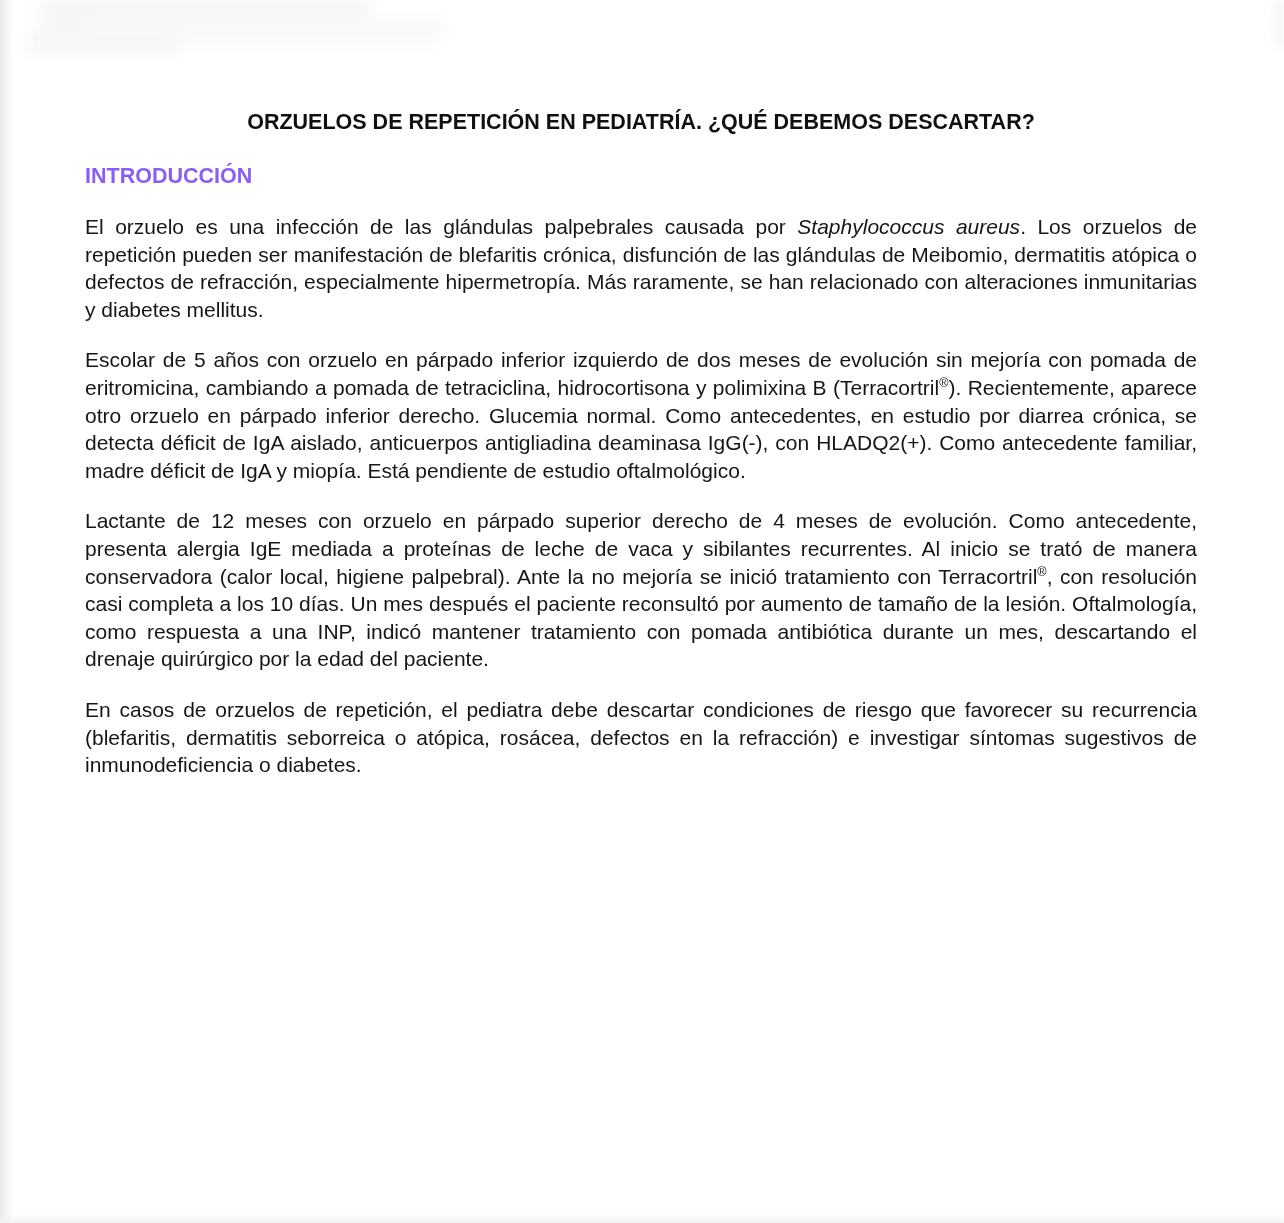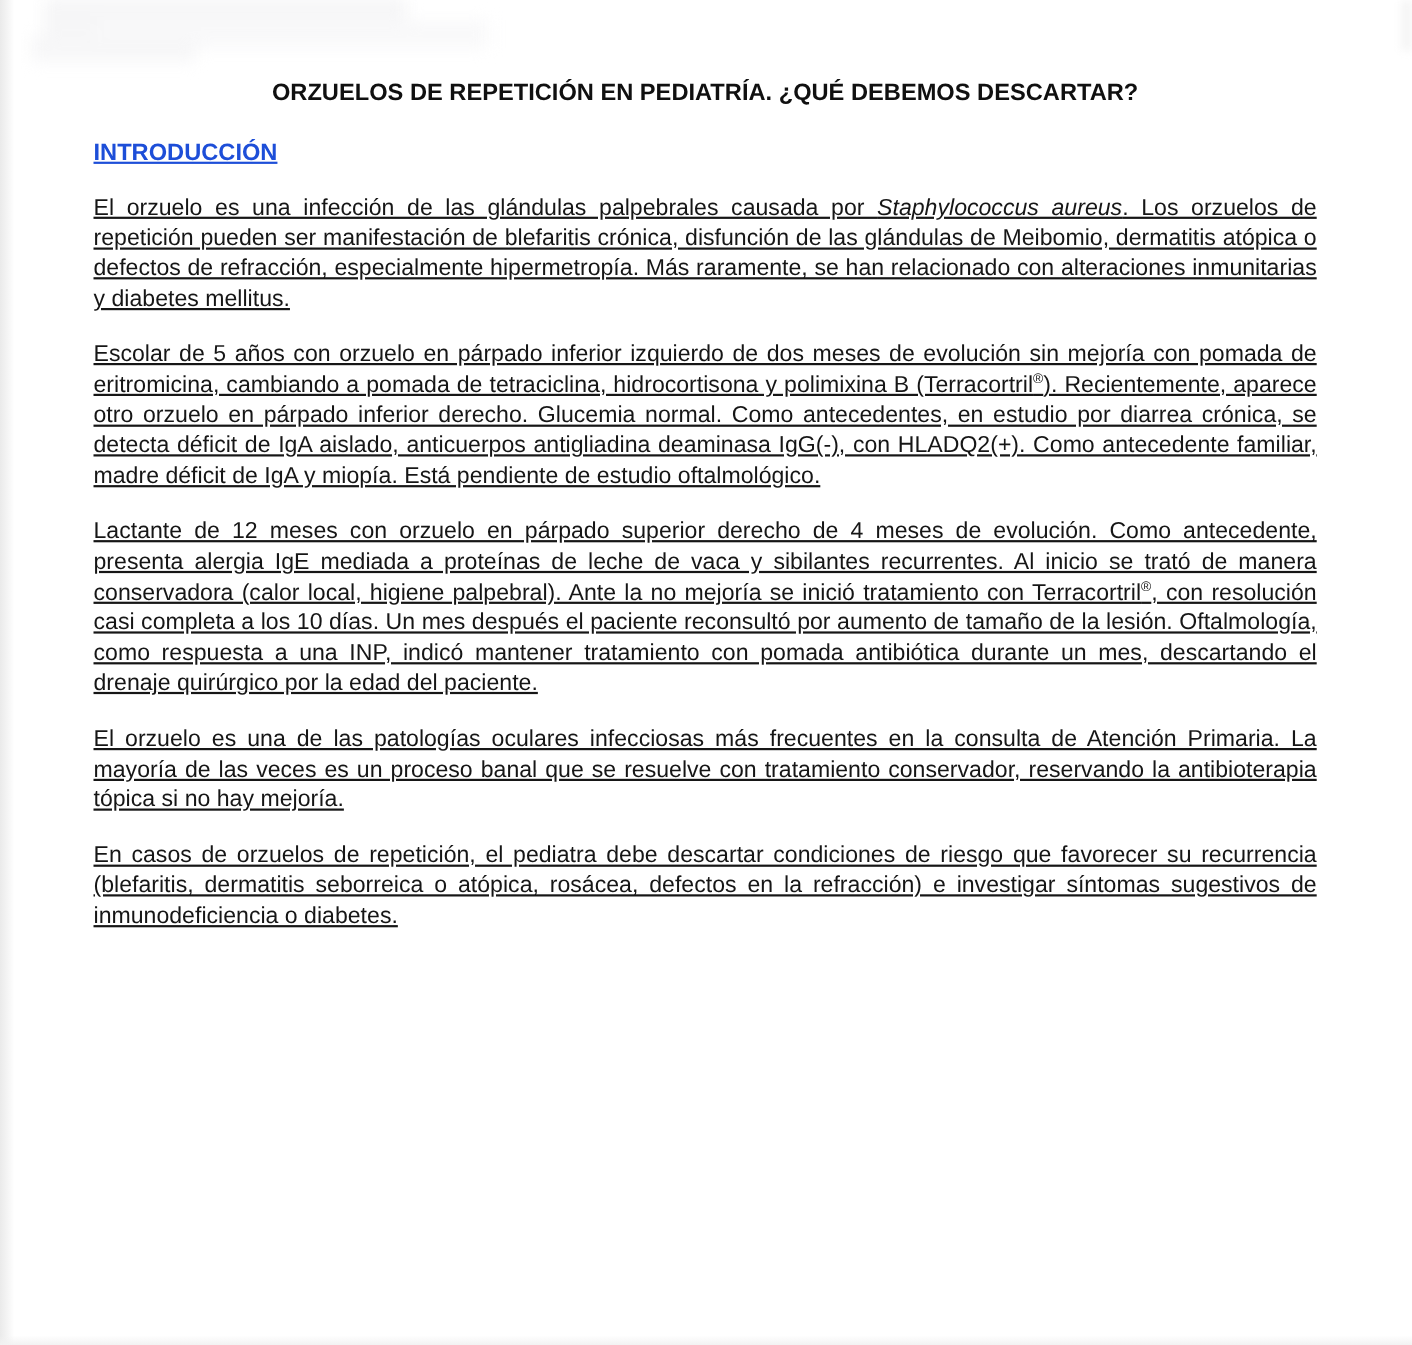--- a/index.html
+++ b/index.html
@@ -32,44 +32,42 @@
   }
   .redaction {
     position: absolute; left: 28px; top: -10px;
     width: 430px; height: 78px;
     filter: blur(7px);
   }
   .redaction .r1 { position: absolute; left: 12px;  top: 8px;  width: 330px; height: 34px; background: #f6f6f7; }
   .redaction .r2 { position: absolute; left: 60px;  top: 28px; width: 355px; height: 26px; background: #f9f9fa; }
   .redaction .r3 { position: absolute; left: 0;     top: 42px; width: 150px; height: 24px; background: #f7f7f8; }
 
-  .doc { padding: 70px 87px 0 85px; }
+  .doc { padding: 70px 87px 0 85px; margin-top: 38px; }
 
   .title {
     font-size: 21.5px;
     line-height: 28px;
     font-weight: bold;
     text-align: center;
     color: #101010;
     margin: 0 0 26px 0;
   }
   h2.section-heading {
     font-size: 21.5px;
     line-height: 28px;
     font-weight: bold;
-    color: #1d4ed8;
+    color: #8b5cf6;
     margin: 0 0 23px 0;
-    text-decoration: underline;
   }
   p.body-paragraph {
     font-size: 21px;
     line-height: 27.6px;
     text-align: justify;
     margin: 0 0 23px 0;
-    text-decoration: underline;
   }
   p.body-paragraph em { font-style: italic; }
   p.body-paragraph sup {
     font-size: 0.6em;
     vertical-align: super;
     line-height: 0;
   }
 </style>
 </head>
 <body>
@@ -89,19 +87,18 @@
   <h2 class="section-heading">INTRODUCCIÓN</h2>
 
   <p class="body-paragraph"><span>El orzuelo es una infección de las glándulas palpebrales causada por </span><em>Staphylococcus aureus</em><span>. Los orzuelos de repetición pueden ser manifestación de blefaritis crónica, disfunción de las glándulas de Meibomio, dermatitis atópica o defectos de refracción, especialmente hipermetropía. Más raramente, se han relacionado con alteraciones inmunitarias y diabetes mellitus.</span></p>
 
 
   <p class="body-paragraph"><span>Escolar de 5 años con orzuelo en párpado inferior izquierdo de dos meses de evolución sin mejoría con pomada de eritromicina, cambiando a pomada de tetraciclina, hidrocortisona y polimixina B (Terracortril</span><sup>®</sup><span>). Recientemente, aparece otro orzuelo en párpado inferior derecho. Glucemia normal. Como antecedentes, en estudio por diarrea crónica, se detecta déficit de IgA aislado, anticuerpos antigliadina deaminasa IgG(-), con HLADQ2(+). Como antecedente familiar, madre déficit de IgA y miopía. Está pendiente de estudio oftalmológico.</span></p>
 
   <p class="body-paragraph"><span>Lactante de 12 meses con orzuelo en párpado superior derecho de 4 meses de evolución. Como antecedente, presenta alergia IgE mediada a proteínas de leche de vaca y sibilantes recurrentes. Al inicio se trató de manera conservadora (calor local, higiene palpebral). Ante la no mejoría se inició tratamiento con Terracortril</span><sup>®</sup><span>, con resolución casi completa a los 10 días. Un mes después el paciente reconsultó por aumento de tamaño de la lesión. Oftalmología, como respuesta a una INP, indicó mantener tratamiento con pomada antibiótica durante un mes, descartando el drenaje quirúrgico por la edad del paciente.</span></p>
 
 
-  <p class="body-paragraph">El orzuelo es una de las patologías oculares infecciosas más frecuentes en la consulta de Atención Primaria. La mayoría de las veces es un proceso banal que se resuelve con tratamiento conservador, reservando la antibioterapia tópica si no hay mejoría.</p>
 
   <p class="body-paragraph">En casos de orzuelos de repetición, el pediatra debe descartar condiciones de riesgo que favorecer su recurrencia (blefaritis, dermatitis seborreica o atópica, rosácea, defectos en la refracción) e investigar síntomas sugestivos de inmunodeficiencia o diabetes.</p>
 
 </main>
 
 <div class="edge-bottom"></div>
 
 </body></html>

